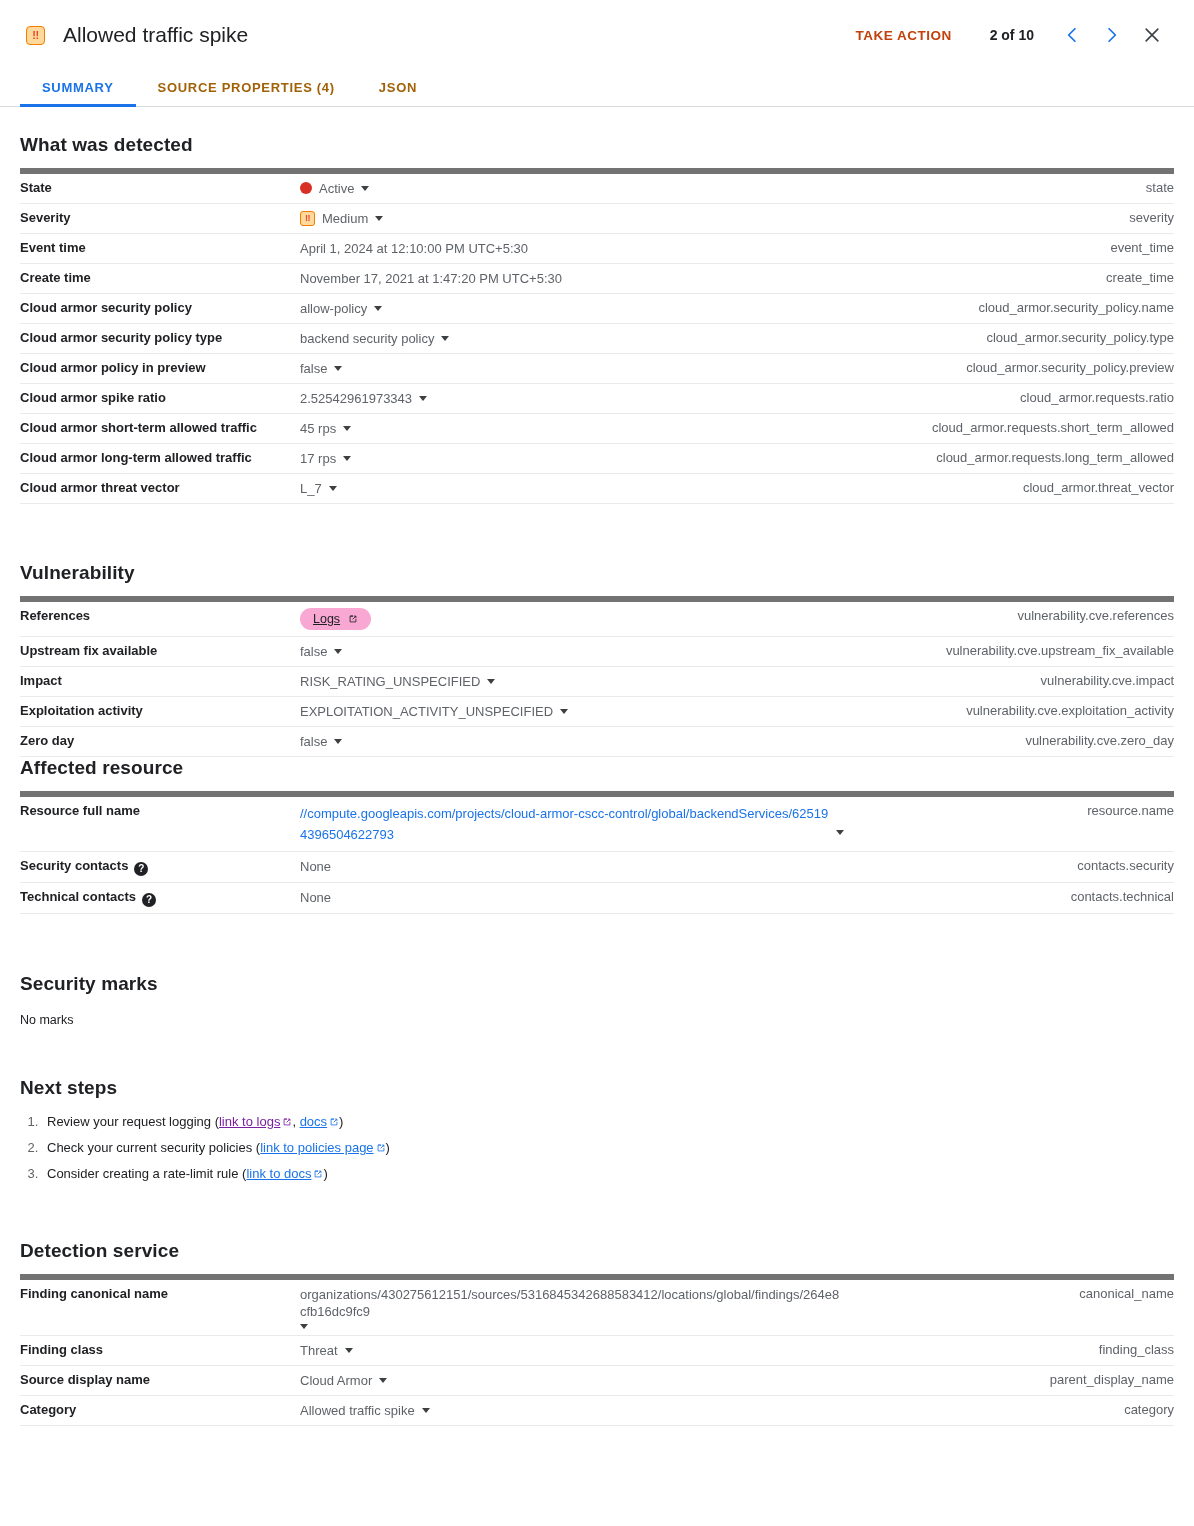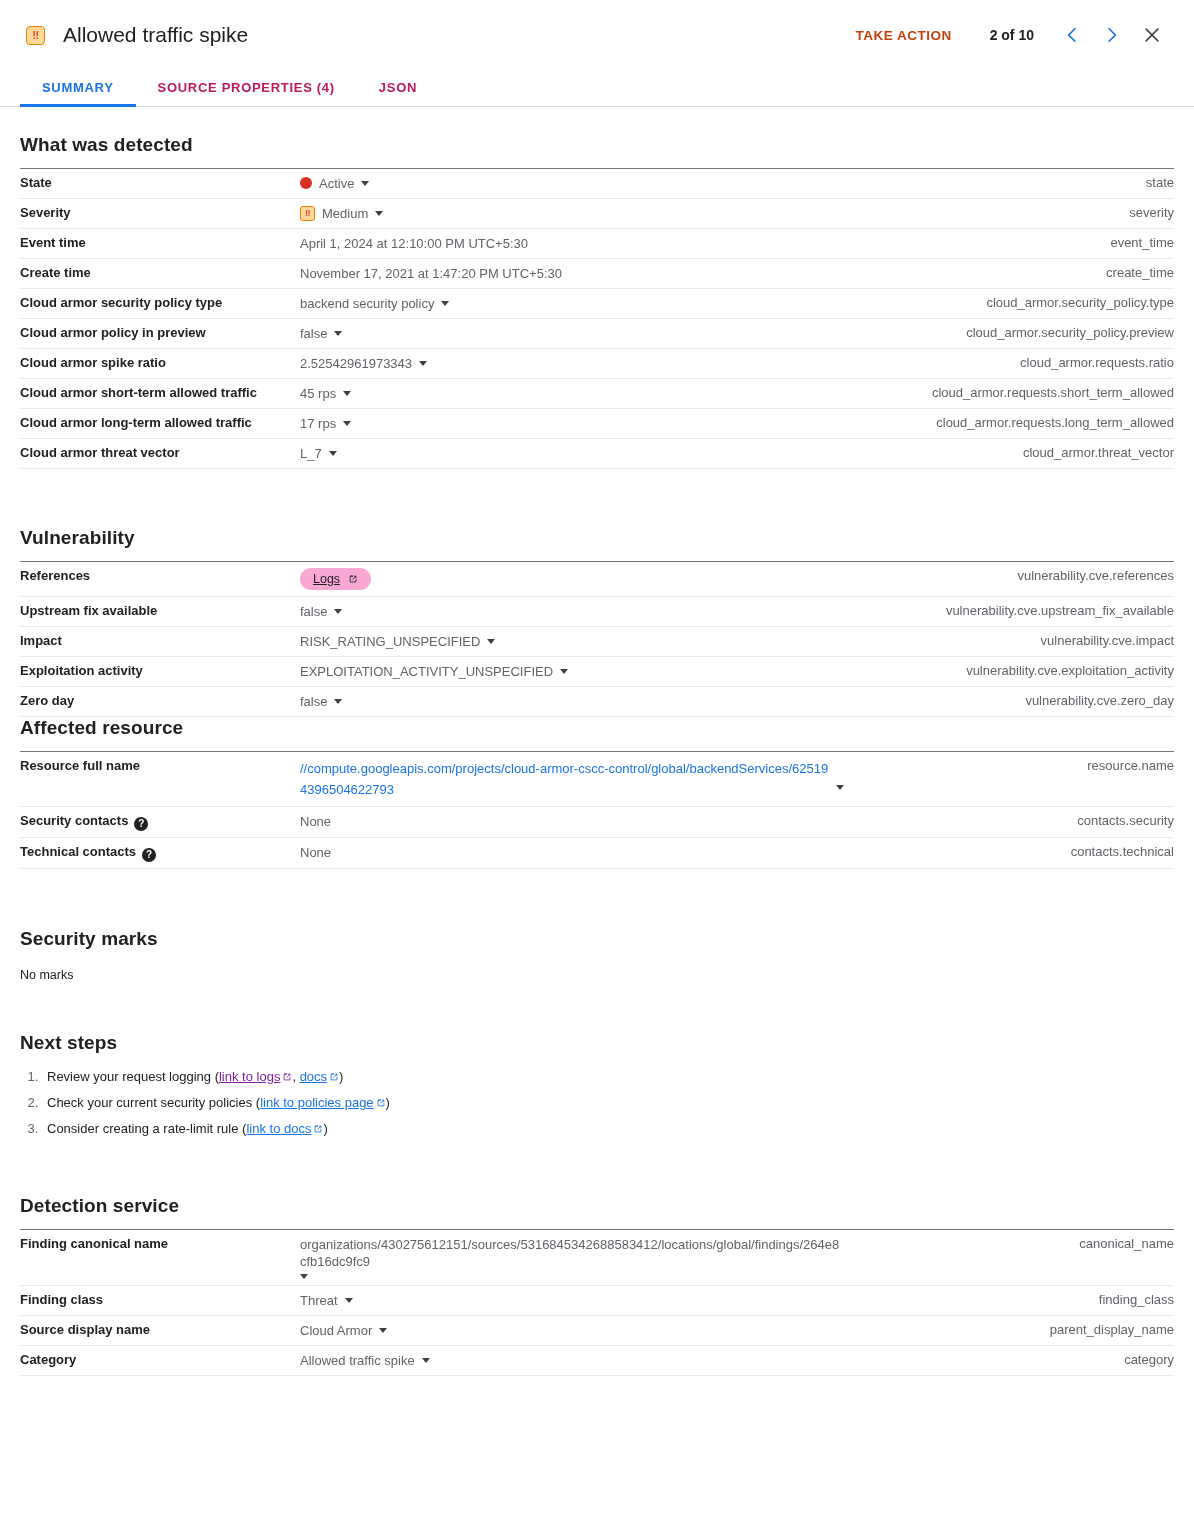--- a/index.html
+++ b/index.html
@@ -88,21 +88,21 @@
     height: 37px;
     border-bottom: 1px solid #dadce0;
     padding: 0 0 0 20px;
     position: relative;
     text-align: right;
   }
   .tab {
     font-size: 13px;
     font-weight: 600;
     letter-spacing: 0.7px;
-    color: #be185d;
+    color: #a16207;
     padding: 0 22px 11px 22px;
     cursor: pointer;
     white-space: nowrap;
     position: relative;
   }
   .tab.active { color: #1a73e8; }
   .tab.active::after {
     content: "";
     position: absolute;
     left: 0; right: 0; bottom: -1px;
@@ -128,21 +128,21 @@
   .sec-next    { margin-top: 50px; }
   .sec-detect  { margin-top: 57px; }
 
   table.kv {
     width: 100%;
     border-collapse: collapse;
     table-layout: fixed;
     margin-top: 12px;
   }
   table.kv tr { border-bottom: 1px solid #e8eaed; }
-  table.kv tr:first-child { border-top: 1px solid #737373; }
+  table.kv tr:first-child { border-top: 6px solid #737373; }
   table.kv td {
     padding: 6px 0 6px 0;
     vertical-align: top;
     font-size: 13px;
   }
   td.k {
     width: 280px;
     font-weight: 700;
     color: #202124;
     font-size: 12.6px;
@@ -354,20 +354,30 @@
     <tr>
       <td class="k">Create time</td>
       <td class="v">
             <div class="vwrap">
               <span class="vtext">November 17, 2021 at 1:47:20 PM UTC+5:30</span>
             </div>
           </td>
       <td class="p">create_time</td>
     </tr>
     <tr>
+      <td class="k">Cloud armor security policy</td>
+      <td class="v">
+            <div class="vwrap">
+              <span class="vtext">allow-policy</span>
+              <span class="caret"></span>
+            </div>
+          </td>
+      <td class="p">cloud_armor.security_policy.name</td>
+    </tr>
+    <tr>
       <td class="k">Cloud armor security policy type</td>
       <td class="v">
             <div class="vwrap">
               <span class="vtext">backend security policy</span>
               <span class="caret"></span>
             </div>
           </td>
       <td class="p">cloud_armor.security_policy.type</td>
     </tr>
     <tr>

